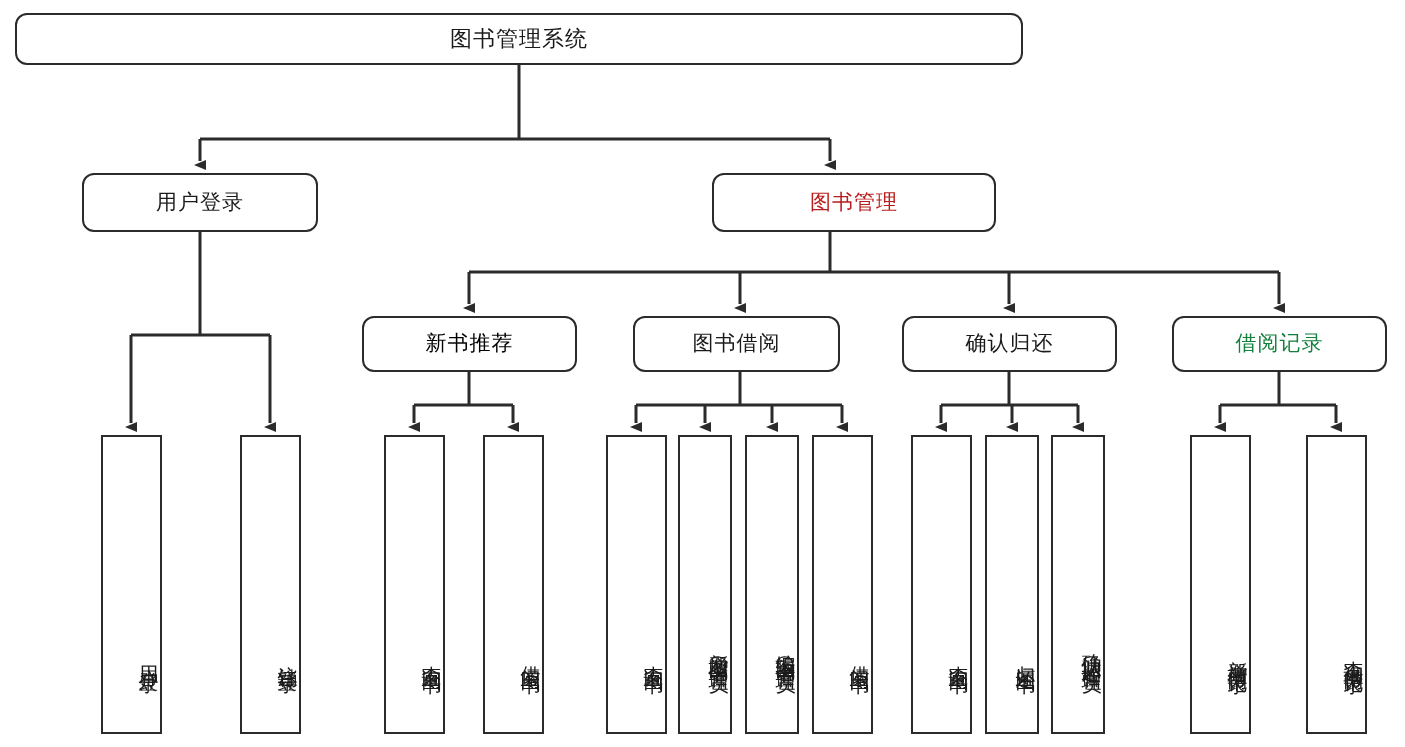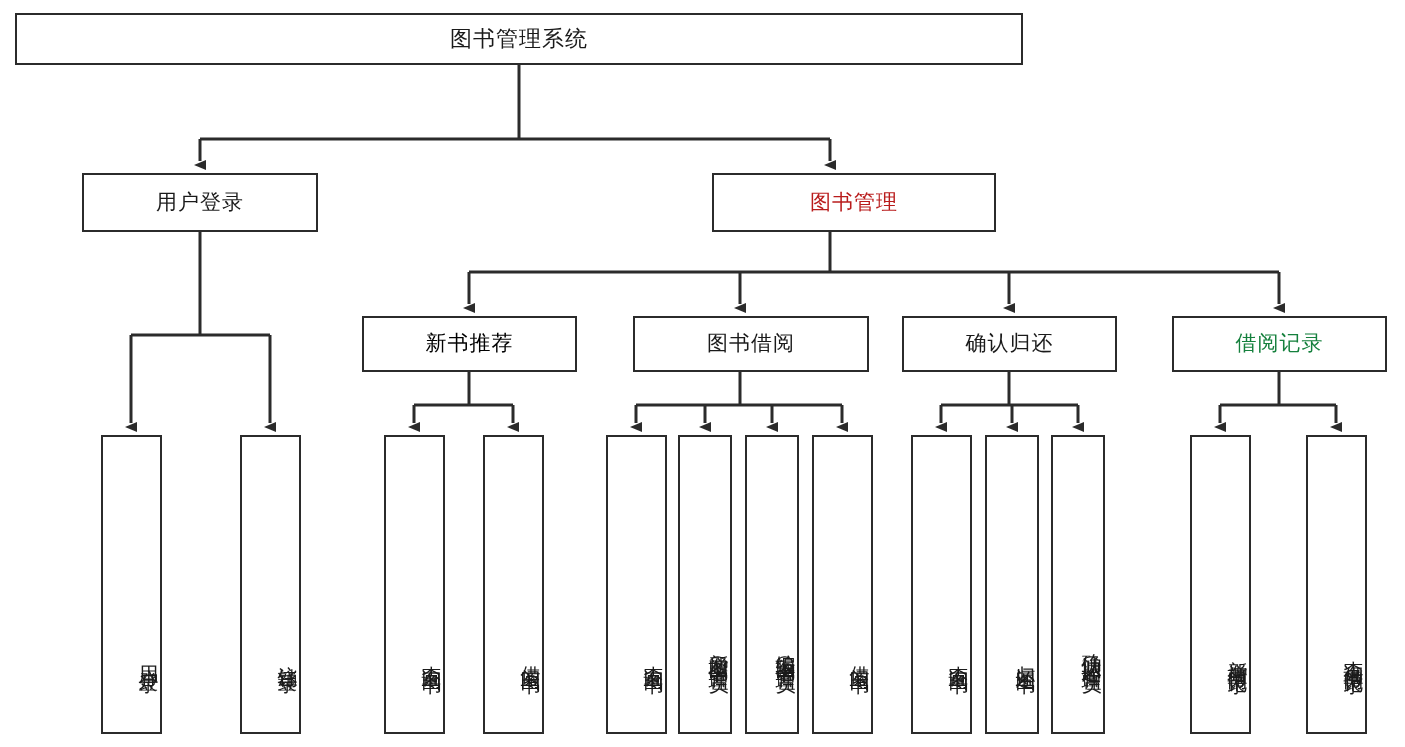--- a/index.html
+++ b/index.html
@@ -34,20 +34,21 @@
     display: flex;
     align-items: center;
     justify-content: center;
     color: #1a1a1a;
     overflow: hidden;
   }
   .node.horiz {
     font-size: 21px;
     letter-spacing: 1px;
     line-height: 1.2;
+    border-radius: 12px;
   }
   .node.root {
     font-size: 22px;
   }
   .node.vert {
     writing-mode: vertical-rl;
     text-orientation: upright;
     font-size: 20px;
     line-height: 1.15;
     letter-spacing: 3px;
@@ -125,21 +126,21 @@
       <path d="M1336,405 L1336,423" marker-end="url(#arrow)"></path>
     </g>
   </svg>
 
   <div class="node horiz root" style="left: 15px; top: 13px; width: 1008px; height: 52px; border-color: rgb(43, 43, 43); color: rgb(26, 26, 26);">图书管理系统</div>
 
   <div class="node horiz" style="left: 82px; top: 173px; width: 236px; height: 59px; border-color: rgb(43, 43, 43); color: rgb(26, 26, 26);">用户登录</div>
   <div class="node horiz" style="left: 712px; top: 173px; width: 284px; height: 59px; border-color: rgb(43, 43, 43); color: #b91c1c;">图书管理</div>
 
   <div class="node horiz" style="left: 362px; top: 316px; width: 215px; height: 56px; border-color: rgb(43, 43, 43); color: #000000;">新书推荐</div>
-  <div class="node horiz" style="left: 633px; top: 316px; width: 236px; height: 56px; border-color: rgb(43, 43, 43); color: rgb(26, 26, 26);">图书借阅</div>
+  <div class="node horiz" style="left: 633px; top: 316px; width: 207px; height: 56px; border-color: rgb(43, 43, 43); color: rgb(26, 26, 26);">图书借阅</div>
   <div class="node horiz" style="left: 902px; top: 316px; width: 215px; height: 56px; border-color: rgb(43, 43, 43); color: rgb(26, 26, 26);">确认归还</div>
   <div class="node horiz" style="left: 1172px; top: 316px; width: 215px; height: 56px; border-color: rgb(43, 43, 43); color: #15803d;">借阅记录</div>
 
   <div class="node vert" style="left: 101px; top: 435px; width: 61px; height: 299px; padding-top: 142px; border-color: rgb(43, 43, 43); color: rgb(26, 26, 26);">
     <span class="vtext">用户登录</span>
     </div>
   <div class="node vert" style="left: 240px; top: 435px; width: 61px; height: 299px; padding-top: 142px; border-color: rgb(43, 43, 43); color: rgb(26, 26, 26);">
     <span class="vtext">注销登录</span>
     </div>
   <div class="node vert" style="left: 384px; top: 435px; width: 61px; height: 299px; padding-top: 142px; border-color: rgb(43, 43, 43); color: rgb(26, 26, 26);">

